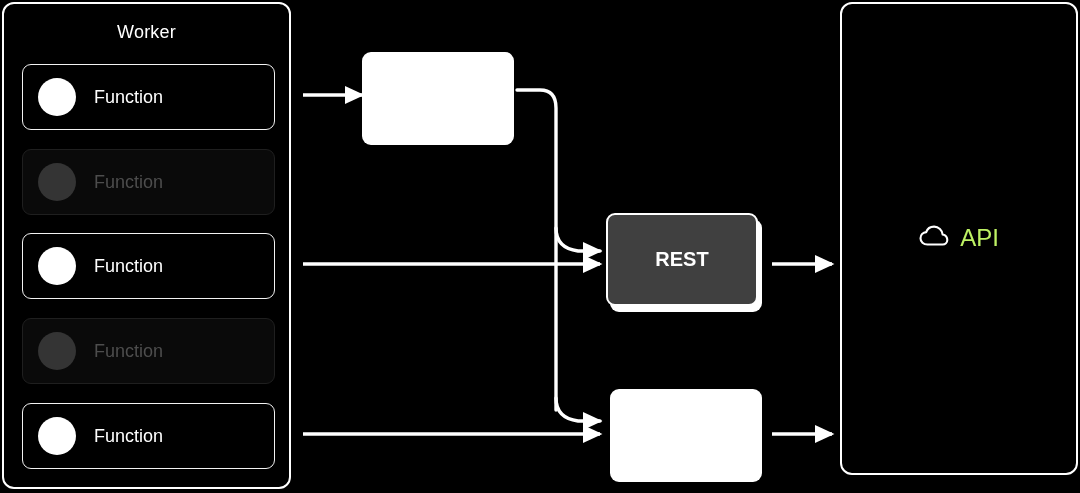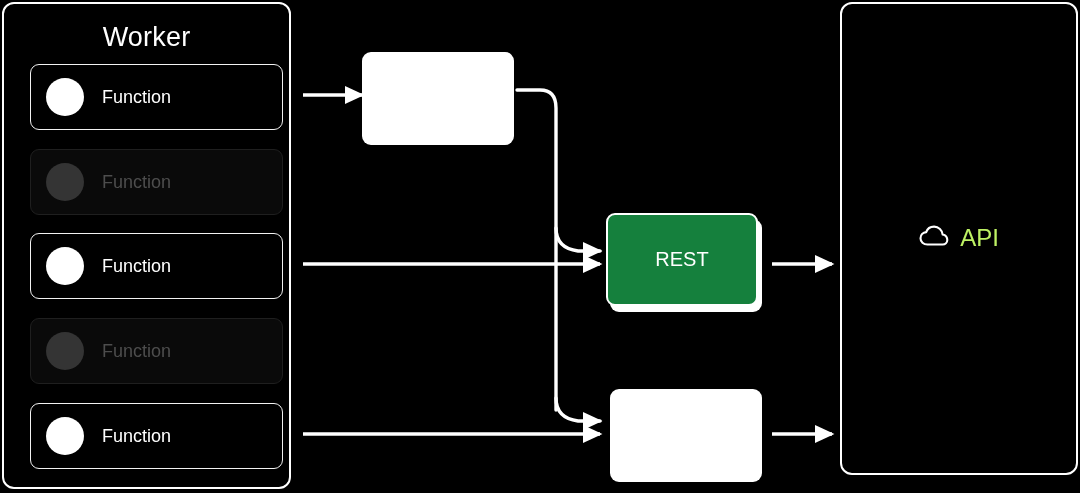--- a/index.html
+++ b/index.html
@@ -28,34 +28,33 @@
     background: #000000;
     box-sizing: border-box;
   }
   .worker-title {
     position: absolute;
     left: 0;
     top: 18px;
     width: 100%;
     text-align: center;
     color: #ffffff;
-    font-size: 27px;
+    font-size: 18px;
     letter-spacing: 0.2px;
   }
 
   .fn-row {
     position: absolute;
     left: 18px;
     width: 253px;
     height: 66px;
     border-radius: 9px;
     box-sizing: border-box;
     display: flex;
     align-items: center;
-    margin-left: 8px;
   }
   .fn-row.active {
     border: 1.6px solid #f2f2f2;
     background: #000000;
   }
   .fn-row.dim {
     border: 1.4px solid #1f1f1f;
     background: #0a0a0a;
   }
   .fn-dot {
@@ -116,22 +115,23 @@
   .node-shadow {
     position: absolute;
     border-radius: 9px;
     background: #ffffff;
   }
   .node-ai {
     background: #4a2f81;
     border: 2px solid #ffffff;
   }
   .node-plain {
-    background: #15803d;
-    border: 2px solid #ffffff;
+    background: #404040;
+    border: 2px solid #ffffff;
+    font-weight: bold;
   }
 
   
   .wires {
     position: absolute;
     left: 0;
     top: 0;
     width: 1080px;
     height: 493px;
     pointer-events: none;

